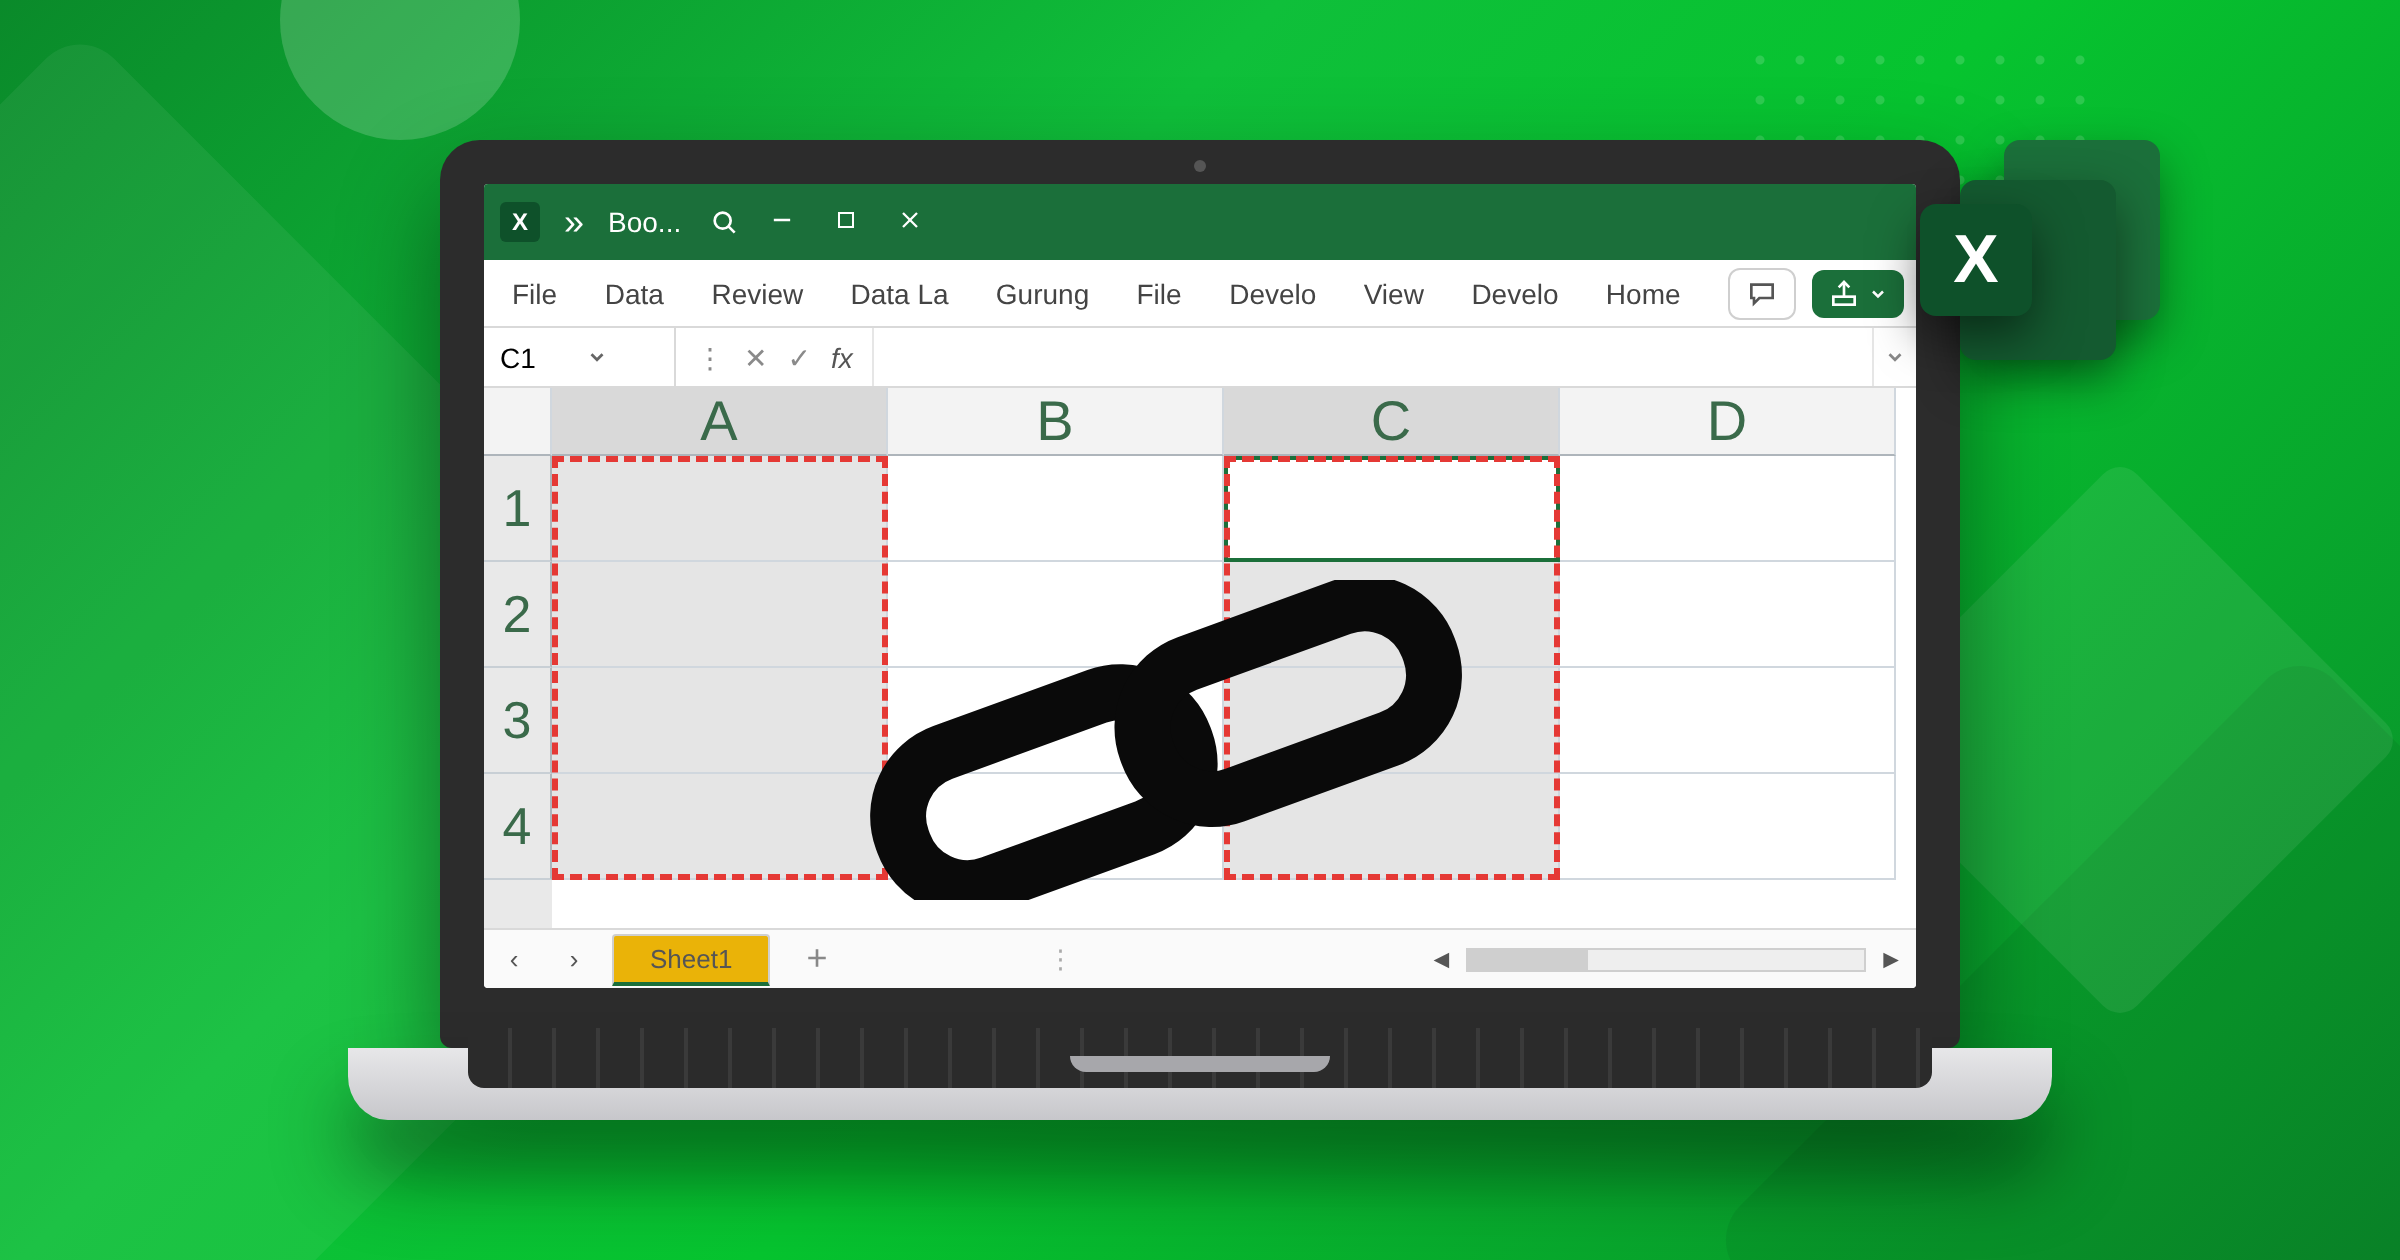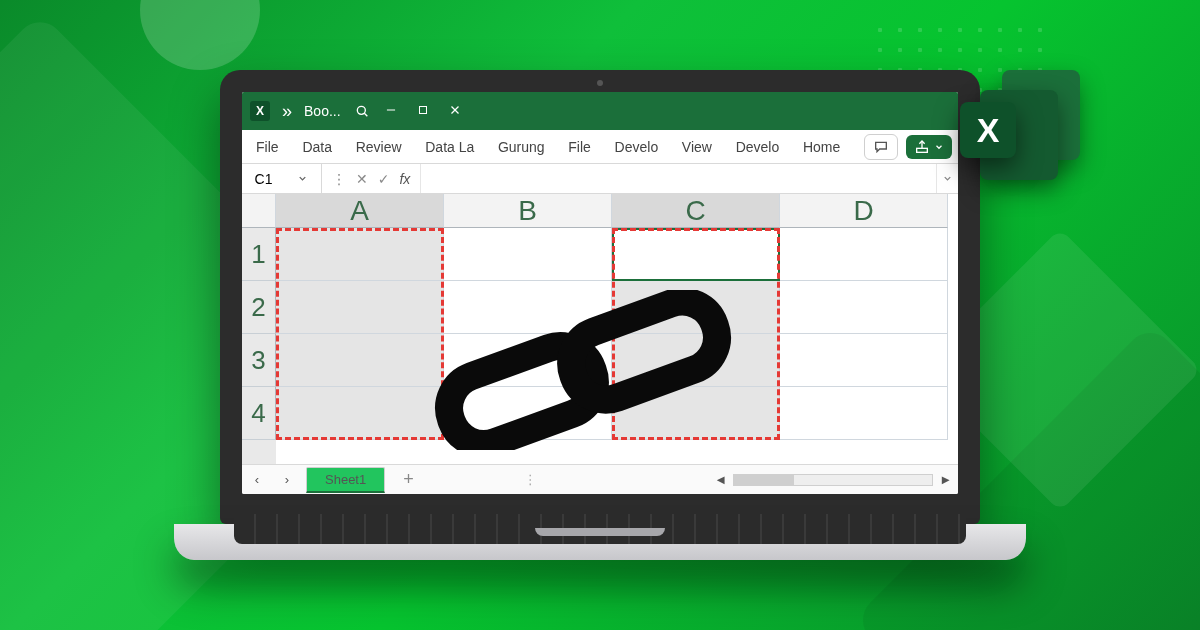--- a/index.html
+++ b/index.html
@@ -70,21 +70,21 @@
     height: 34px; background:#fff; border-bottom:1px solid #d9d9d9;
     display:flex; align-items:center; padding:0 6px; gap:8px;
     color:#444; font-size:14px;
   }
   .ribbon-tabs .tab { padding:6px 8px; border-radius:4px; white-space:nowrap; overflow:hidden; }
   .ribbon-tabs .spacer { flex:1; }
   .ribbon-tabs .pill { border:1px solid #cfcfcf; border-radius:6px; padding:4px 8px; display:flex; align-items:center; justify-content:center; }
   .ribbon-tabs .share { background:#1b6f3a; color:#fff; border:none; }
 
   .fx-bar { height:30px; display:flex; align-items:center; border-bottom:1px solid #d9d9d9; font-size:14px; }
-  .name-box { width:80px; padding:0 8px; border-right:1px solid #d9d9d9; display:flex; align-items:center; justify-content:center; height:100%;gap:25px; }
+  .name-box { width:96px; padding:0 8px; border-right:1px solid #d9d9d9; display:flex; align-items:center; justify-content:flex-start; height:100%;gap:25px; }
   .fx-controls { display:flex; align-items:center; gap:10px; padding:0 10px; color:#8a8a8a; height:100%; border-right:1px solid #e6e6e6;}
   .fx-controls .fx { font-style:italic; color:#555; }
   .fx-input { flex:1; height:100%; padding:0 8px; }
   .fx-drop { width:22px; text-align:center; color:#888; border-left:1px solid #e6e6e6; height:100%; display:flex; align-items:center; justify-content:center;}
 
   .grid-area { flex:1; position:relative; overflow:hidden; }
   .col-headers { position:absolute; left:34px; right:0; top:0; height:34px; display:flex; }
   .col-headers .ch { flex:0 0 168px; border-right:1px solid #d0d7de; border-bottom:1px solid #aeb5bb;
     display:flex; align-items:center; justify-content:center; font-size:28px; color:#3a6a4a; background:#f3f3f3;}
   .col-headers .sel { background:#d9d9d9; }
@@ -102,21 +102,21 @@
   .dash-sel { position:absolute; border:3px dashed #e53935; pointer-events:none; }
   .selA-box { left:34px; top:34px; width:168px; height:212px; }
   .selC-box { left:370px; top:34px; width:168px; height:212px; }
   .activeCell { position:absolute; left:370px; top:34px; width:168px; height:53px; border:2px solid #1b6f3a; background:#fff; }
 
   .sheet-bar {
     height:30px; border-top:1px solid #d9d9d9; display:flex; align-items:center;
     font-size:13px; color:#555; background:#fafafa;
   }
   .sheet-bar .nav { width:60px; display:flex; justify-content:space-around; }
-  .sheet-tab { padding:4px 18px; background:#22c55e; border:1px solid #cfcfcf; border-bottom:2px solid #1b6f3a; border-radius:2px 2px 0 0; margin-left:4px;}
+  .sheet-tab { padding:4px 18px; background:#eab308; border:1px solid #cfcfcf; border-bottom:2px solid #1b6f3a; border-radius:2px 2px 0 0; margin-left:4px;}
   .sheet-bar .plus { margin-left:18px; color:#888; font-size:18px;}
   .sheet-bar .hscroll { margin-left:auto; display:flex; align-items:center; gap:6px; padding-right:6px;}
   .sheet-bar .track { width:200px; height:12px; background:#eee; border:1px solid #cfcfcf; position:relative;}
   .sheet-bar .thumb { position:absolute; left:0; top:0; bottom:0; width:60px; background:#cfcfcf;}
 
   
   .link-overlay { position:absolute; left:170px; top:96px; width:340px; pointer-events:none; }
 
   
   .excel-badge { position:absolute; right:120px; top:70px; width:120px; height:110px; }

